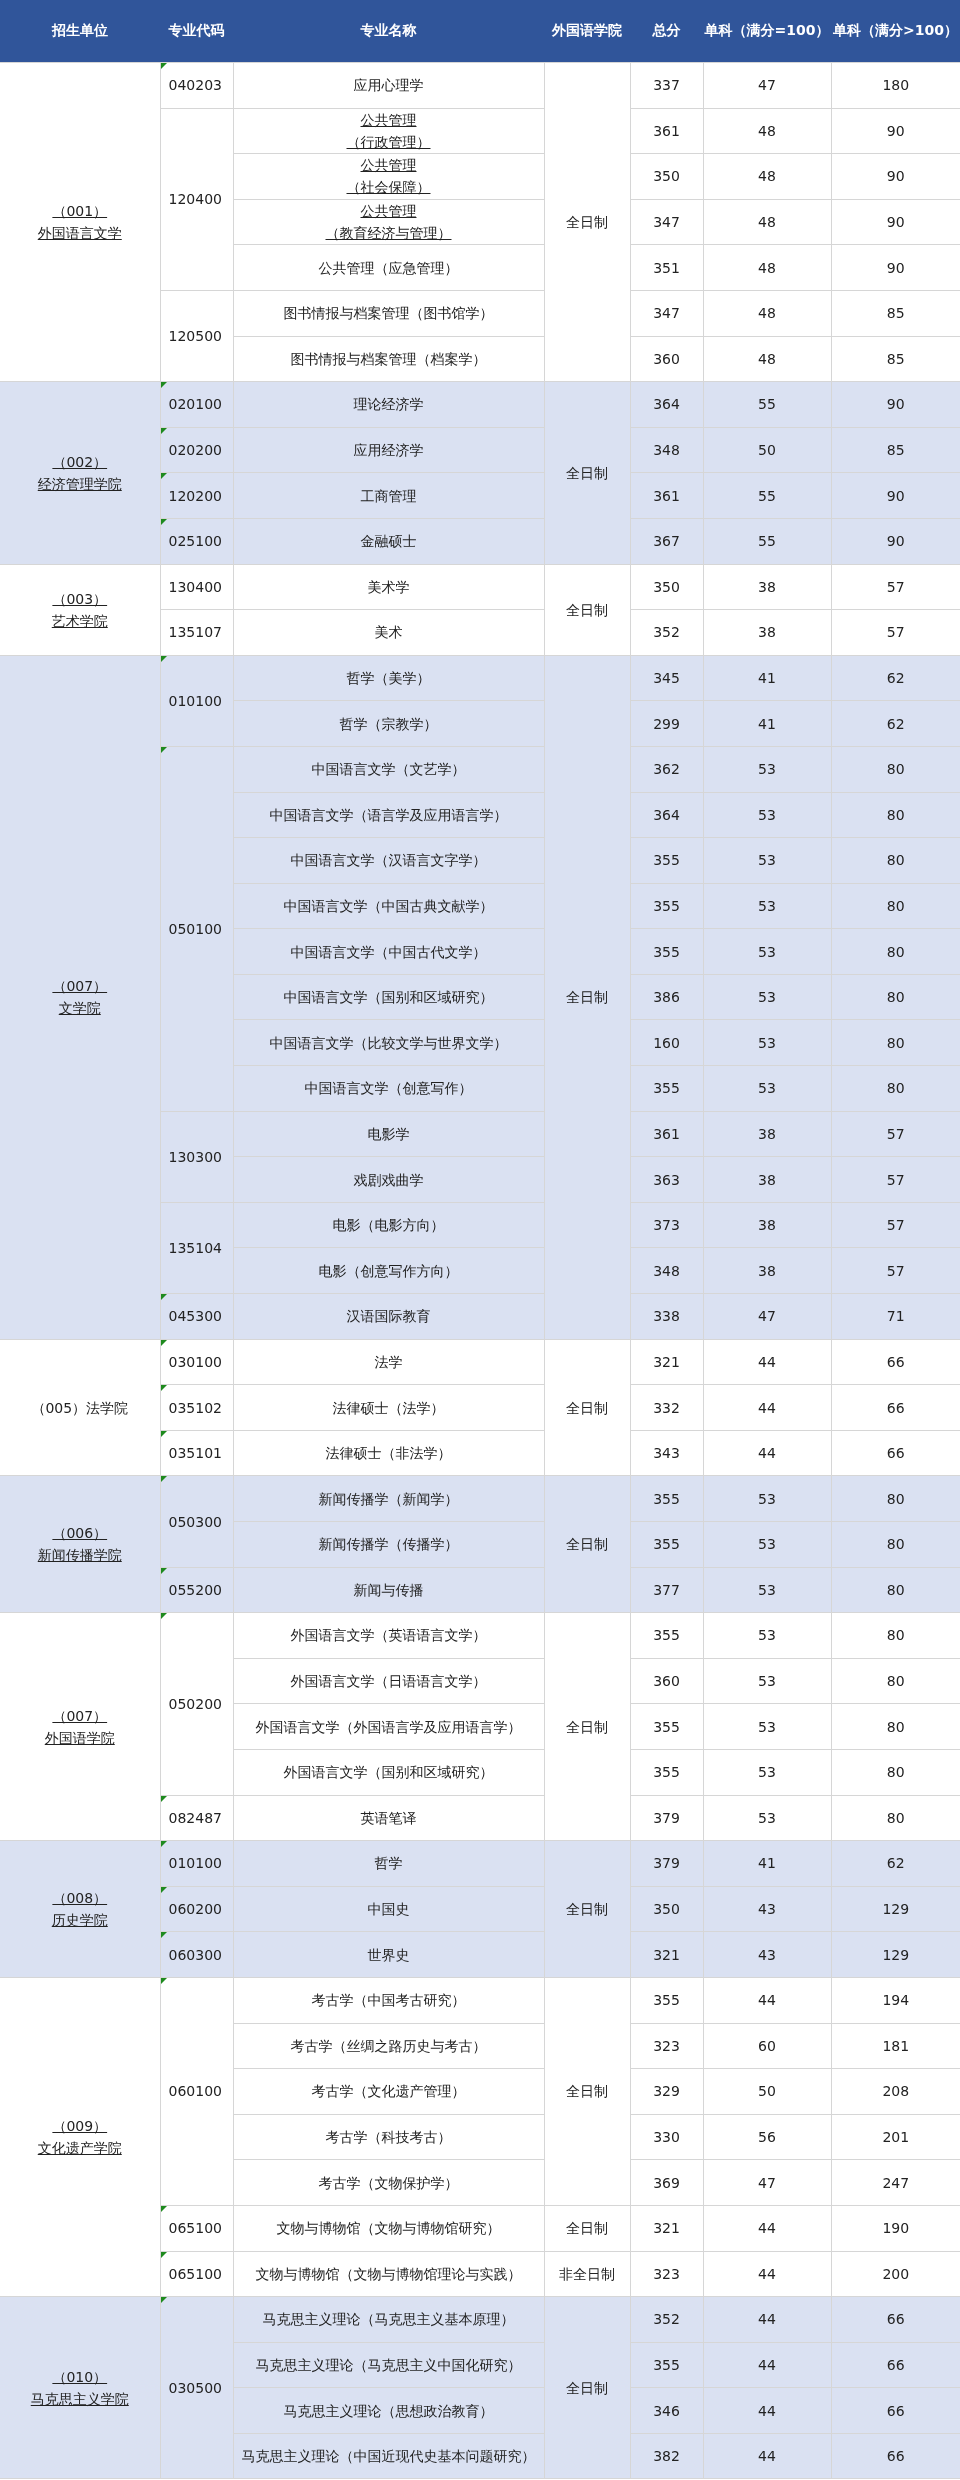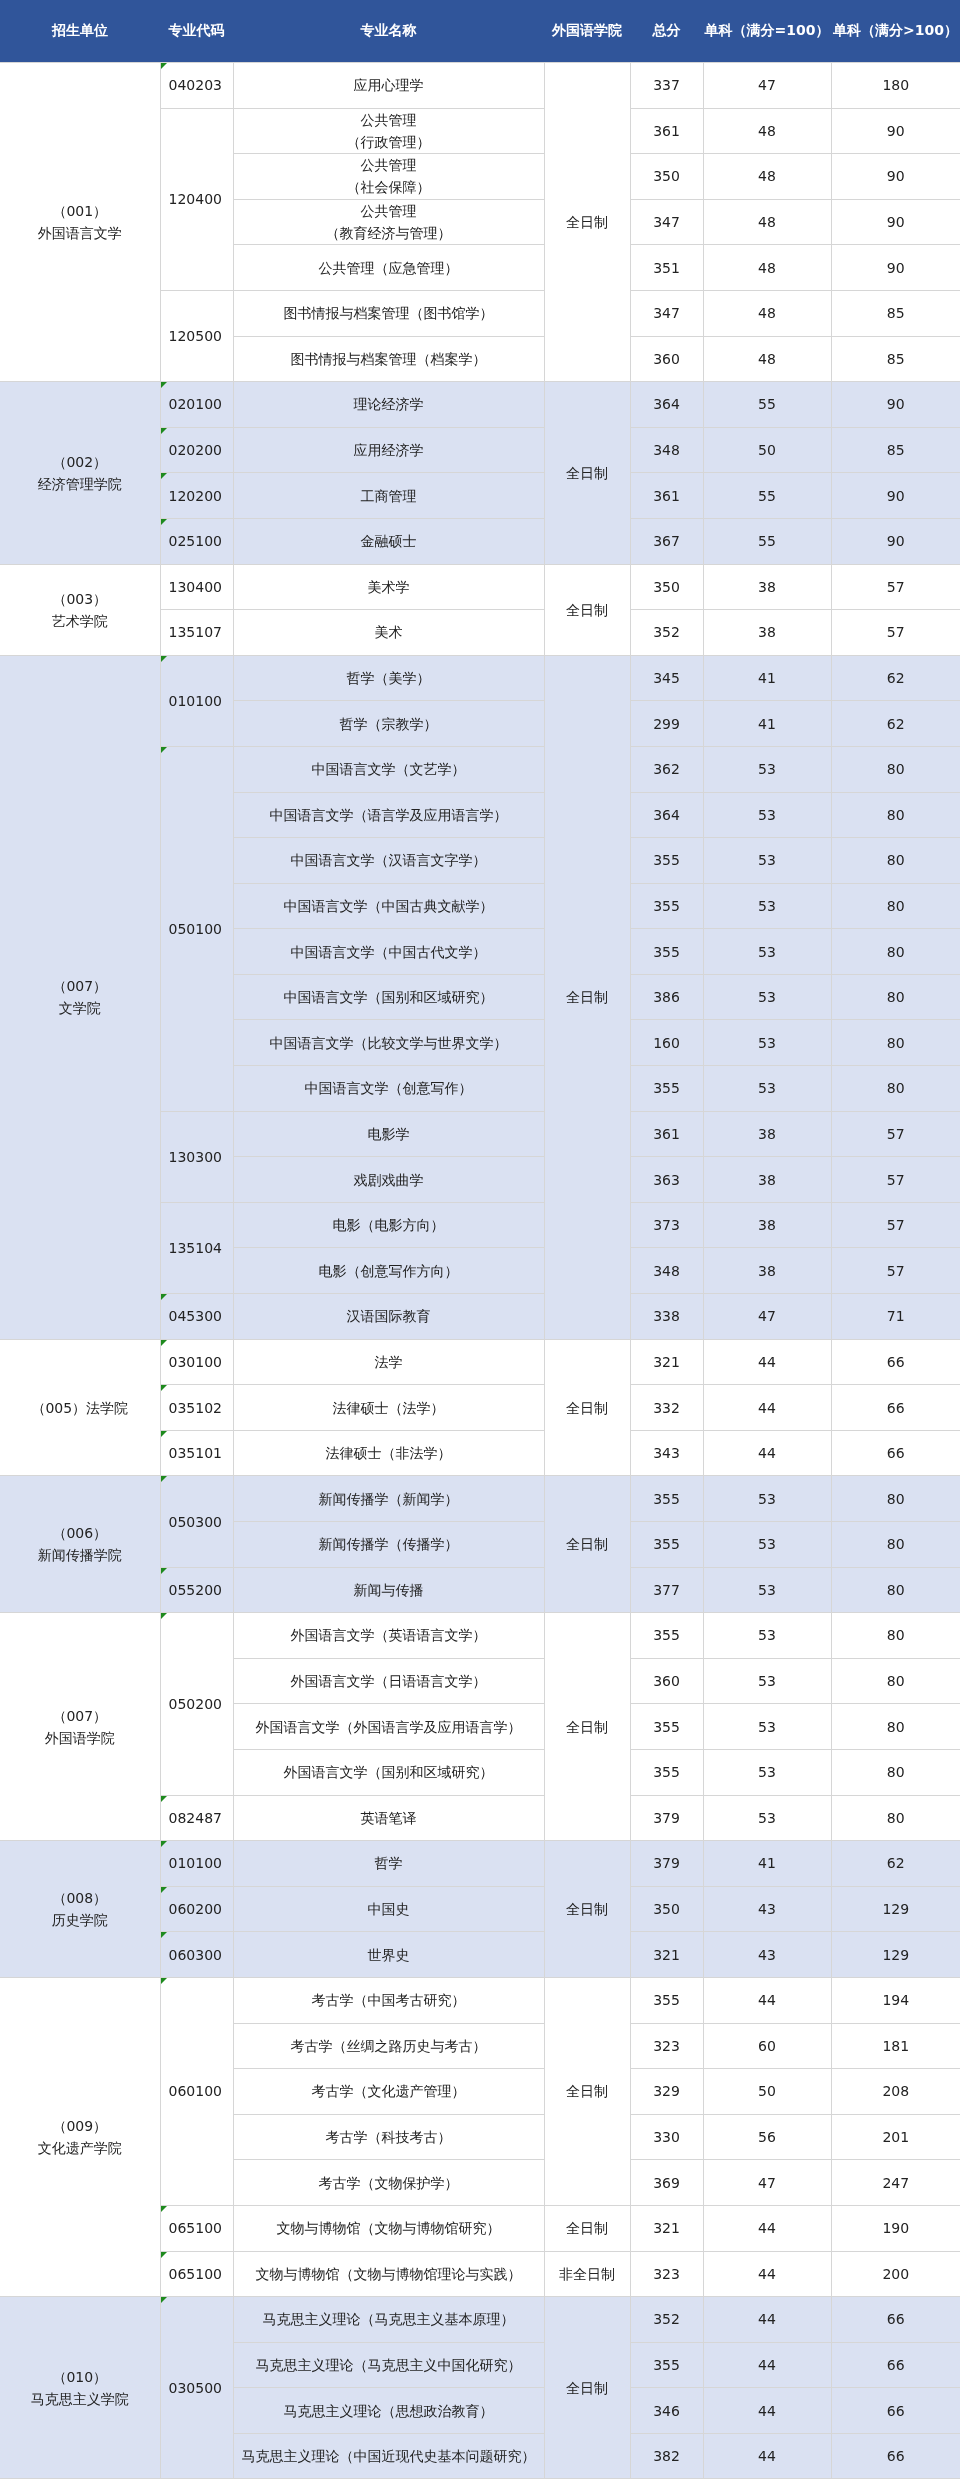--- a/index.html
+++ b/index.html
@@ -41,21 +41,21 @@
     tbody td.unit { line-height: 22px; border-left: none; }
     tbody td.code { text-align: left; padding-left: 8px; position: relative; margin-top: 33px; }
     tbody td.last { border-right: none; }
     tr.band td { background: #dae1f2; }
     .mark {
       position: absolute; left: 0; top: 0;
       width: 0; height: 0;
       border-top: 6px solid #1e8a1e;
       border-right: 6px solid transparent;
     }
-    .twoline { display: block; line-height: 22px; }
+    .twoline { display: block; line-height: 22px; text-decoration: underline; }
   </style>
 </head>
 <body>
 
 <table class="grid">
   <colgroup>
     <col class="c1">
       <col class="c2">
       <col class="c3">
       <col class="c4">

